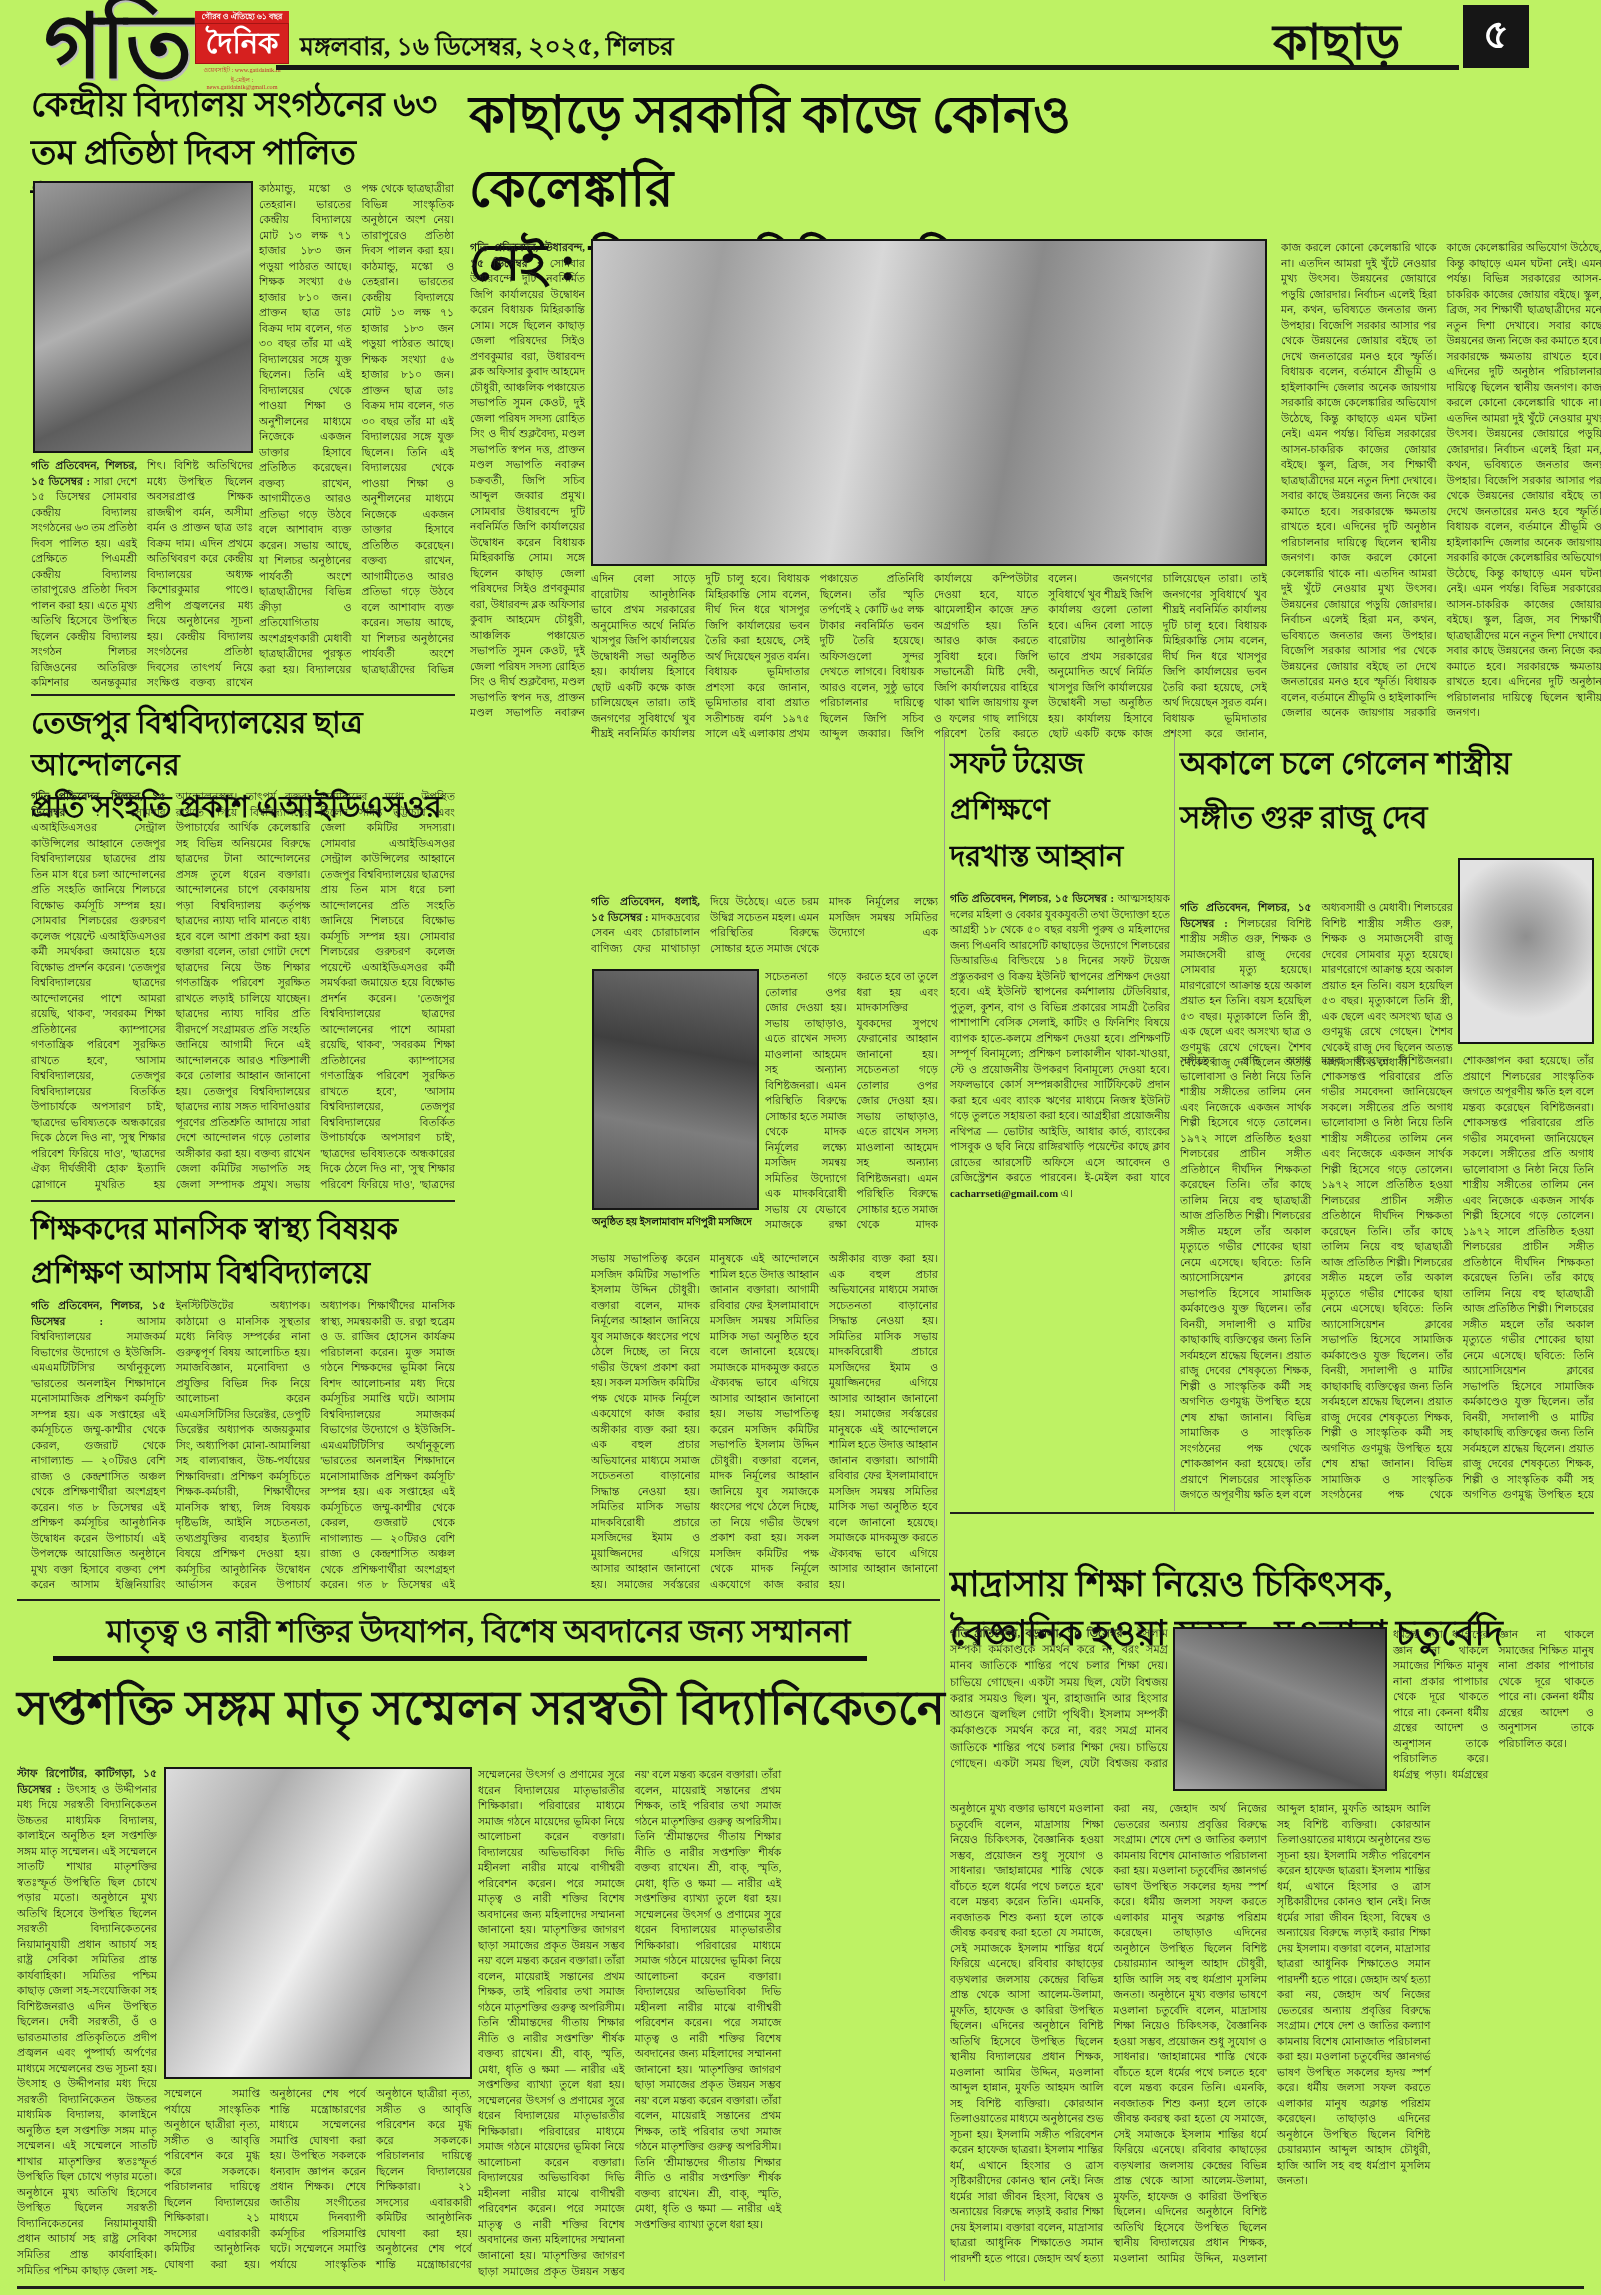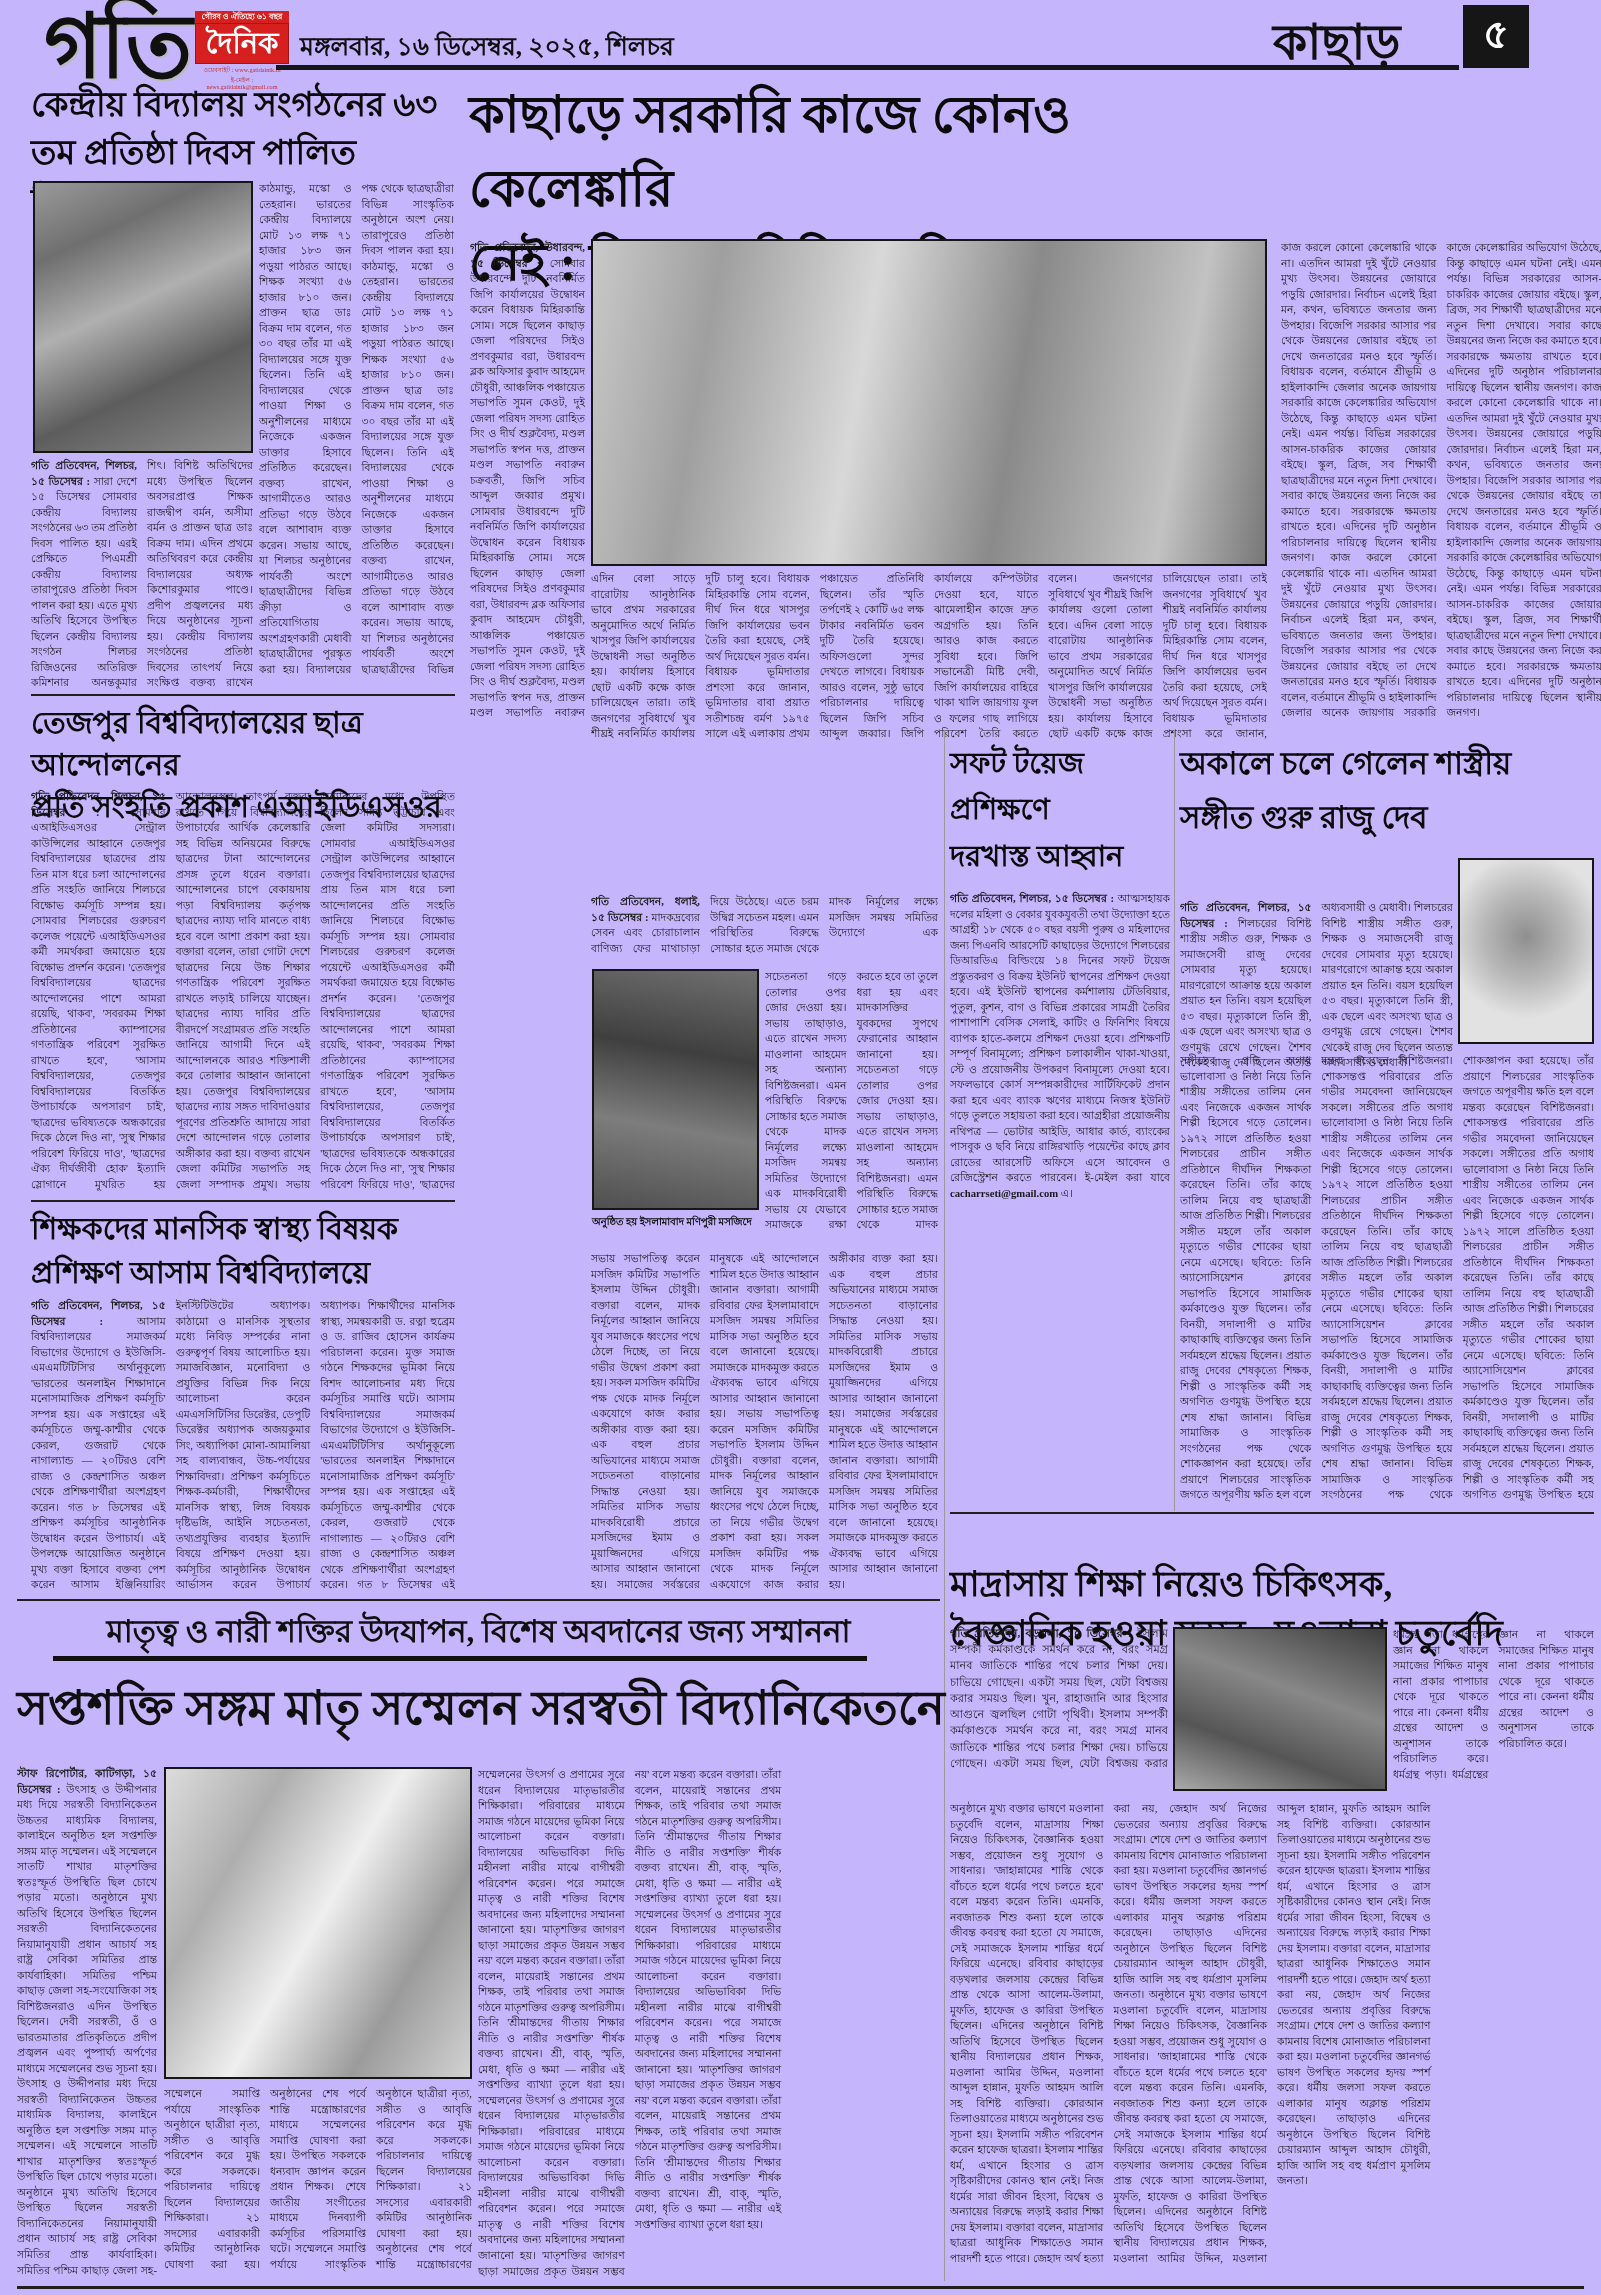--- a/index.html
+++ b/index.html
@@ -1,16 +1,16 @@
 <!DOCTYPE html>
 <html style="font-size:9px"><head>
 <meta charset="utf-8">
 <style>
   html,body{margin:0;padding:0;background:#e8e8e6;}
-  #page{position:relative;width:1601px;height:2295px;background:#c4b5fd;color:#101010;
+  #page{position:relative;width:1601px;height:2295px;background:#bef264;color:#101010;
         font-family:"Liberation Serif","DejaVu Sans",serif;overflow:hidden;}
   .abs{position:absolute;}
   
   .logo-gati{font-size:89px;font-weight:800;letter-spacing:-2.2px;line-height:1;
              text-shadow:1.7px 1.7px 0 #bbb;}
   .dainik-wrap{width:94px;text-align:center;}
   .dainik-tag{background:#d6201f;color:#fff;font-size:7.9px;font-weight:700;padding:1.7px 1.1px;line-height:1.1;}
   .dainik-box{background:#d6201f;color:#fff;font-size:29px;font-weight:800;line-height:1.35;
               border:1.1px solid #a51413;}
   .dainik-small{color:#c03030;font-size:6.2px;line-height:1.25;margin-top:1.7px;}

